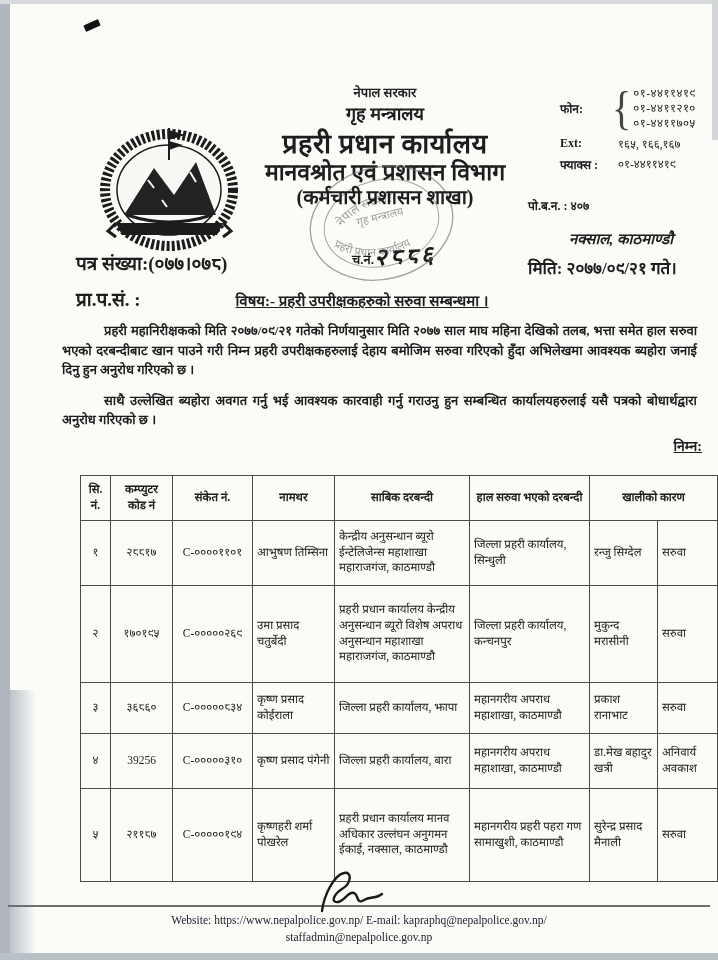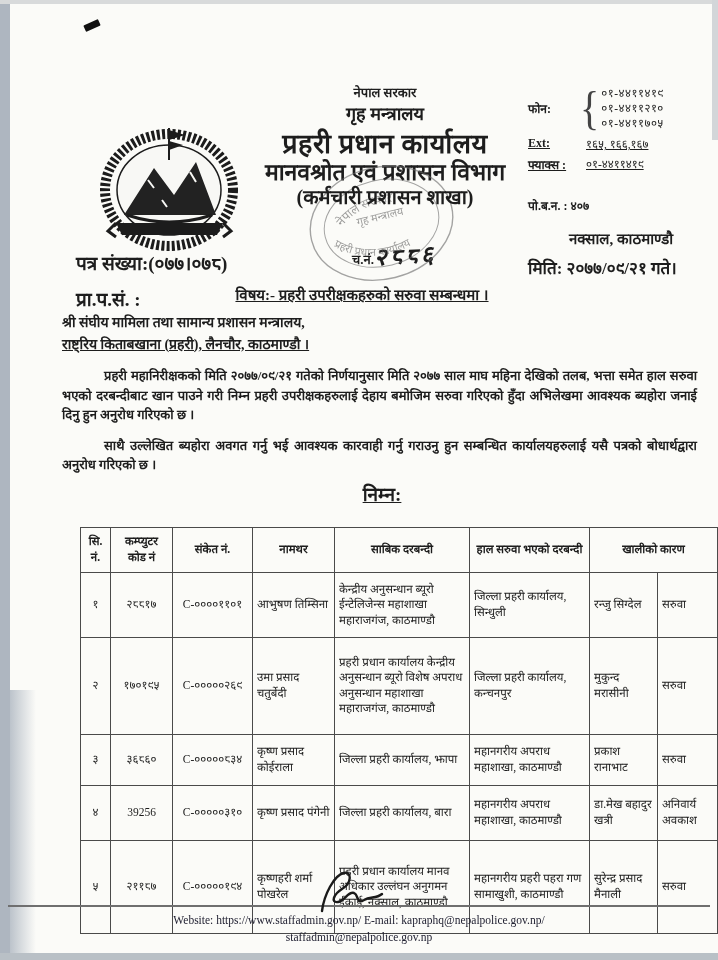--- a/index.html
+++ b/index.html
@@ -18,41 +18,41 @@
   .head-center{position:absolute;left:235px;top:86px;width:300px;text-align:center;line-height:1.15;}
   .h-gov{font-size:13px;font-weight:bold;}
   .h-min{font-size:18px;font-weight:bold;margin-top:3px;}
   .h-off{font-size:27px;font-weight:bold;margin-top:4px;letter-spacing:.5px;}
   .h-dep{font-size:23px;font-weight:bold;}
   .h-sec{font-size:20px;font-weight:bold;position:relative;z-index:2;}
   .stamp{position:absolute;left:300px;top:158px;opacity:.6;z-index:1;transform:rotate(-14deg);}
 
   .contact{position:absolute;left:528px;top:86px;width:186px;font-size:11.5px;}
   .c-row{display:flex;align-items:center;}
-  .c-label{width:52px;font-weight:bold;font-size:12px;}
+  .c-label{width:52px;font-weight:bold;font-size:12px;margin-left:32px;}
   .brace{font-size:40px;font-weight:200;color:#444;transform:scaleY(1.15);margin-right:2px;line-height:40px;}
   .phones div{line-height:15px;letter-spacing:.5px;}
-  .c-line{margin-top:5px;display:flex;text-decoration:underline;}
+  .c-line{margin-top:5px;display:flex;}
   .c-line .c-label{width:58px;}
   .po{margin-top:24px;font-weight:bold;font-size:12px;}
-  .addr{margin-top:14px;font-weight:bold;font-size:15px;text-align:center;}
+  .addr{margin-top:14px;font-weight:bold;font-size:15px;text-align:center;font-style:italic;}
   .dt{margin-top:8px;font-weight:bold;font-size:17px;}
 
   .refs{position:absolute;left:76px;top:246px;font-size:19px;font-weight:bold;line-height:1.9;}
   .chno{position:absolute;left:352px;top:238px;font-size:13px;font-weight:bold;}
   .ch-hand{font-size:24px;font-style:italic;letter-spacing:3px;transform:rotate(-3deg);display:inline-block;font-weight:bold;}
 
   
-  .main{position:absolute;left:0;top:284px;width:718px;padding:0 16px 0 62px;box-sizing:border-box;}
+  .main{position:absolute;left:0;top:290px;width:718px;padding:0 16px 0 62px;box-sizing:border-box;}
   .subject{text-align:center;font-size:15px;font-weight:bold;margin:0 40px 8px 0;}
   .subject span{text-decoration:underline;}
   .addressee{font-size:14px;font-weight:bold;line-height:1.55;}
   .addressee .u{text-decoration:underline;}
   .para{font-size:13px;line-height:1.5;text-align:justify;text-indent:42px;margin-top:11px;margin-right:5px;font-weight:bold;}
-  .nimna{text-align:center;font-size:19px;font-weight:bold;margin-top:6px;}
+  .nimna{text-align:right;font-size:14px;font-weight:bold;margin-top:6px;}
   .nimna span{text-decoration:underline;}
 
   table.list{border-collapse:collapse;table-layout:fixed;width:637px;margin-left:18px;margin-top:20px;
              font-size:11.5px;line-height:1.35;}
   table.list th,table.list td{border:1.2px solid #4a4a4a;padding:2px 4px;vertical-align:middle;
              overflow:hidden;}
   table.list th{font-weight:bold;height:40px;}
   td.c0,td.c1,td.c2{text-align:center;}
   tbody tr:nth-child(1) td{height:60px;}
   tbody tr:nth-child(2) td{height:92px;}
@@ -141,24 +141,20 @@
   <div class="refs">
     <div>पत्र संख्या:(०७७।०७८)</div>
     <div>प्रा.प.सं. :</div>
   </div>
   <div class="chno">
     <span>च.नं.</span><span class="ch-hand">२८८६</span>
   </div>
 
   <div class="main">
     <div class="subject"><span>विषय:- प्रहरी उपरीक्षकहरुको सरुवा सम्बन्धमा ।</span></div>
-    <div class="addressee">
-      <div>श्री संघीय मामिला तथा सामान्य प्रशासन मन्त्रालय,</div>
-      <div class="u">राष्ट्रिय किताबखाना (प्रहरी), लैनचौर, काठमाण्डौ ।</div>
-    </div>
     <div class="para">प्रहरी महानिरीक्षकको मिति २०७७/०९/२१ गतेको निर्णयानुसार मिति २०७७ साल माघ महिना देखिको तलब, भत्ता समेत हाल सरुवा भएको दरबन्दीबाट खान पाउने गरी निम्न प्रहरी उपरीक्षकहरुलाई देहाय बमोजिम सरुवा गरिएको हुँदा अभिलेखमा आवश्यक ब्यहोरा जनाई दिनु हुन अनुरोध गरिएको छ ।</div>
     <div class="para">साथै उल्लेखित ब्यहोरा अवगत गर्नु भई आवश्यक कारवाही गर्नु गराउनु हुन सम्बन्धित कार्यालयहरुलाई यसै पत्रको बोधार्थद्वारा अनुरोध गरिएको छ ।</div>
     <div class="nimna"><span>निम्न:</span></div>
 
     <table class="list">
       <colgroup>
         <col style="width:30px">
           <col style="width:62px">
           <col style="width:80px">
           <col style="width:82px">
@@ -234,18 +230,18 @@
   </div>
 
   <div class="footer">
     <div class="sig">
       <svg width="70" height="48" viewBox="0 0 70 48">
         <path d="M4,42 C6,26 16,6 26,4 C34,2 34,14 24,20 C16,25 12,34 20,33 C27,32 30,22 36,24 C41,26 38,36 46,31 C52,27 58,30 64,25" fill="none" stroke="#1a1a1a" stroke-width="2.4" stroke-linecap="round"></path>
       </svg>
     </div>
     <div class="rule"></div>
     <div class="f-lines">
-      <div>Website: https://www.staffadmin.gov.np/ E-mail: kapraphq@nepalpolice.gov.np/</div>
+      <div>Website: https://www.nepalpolice.gov.np/ E-mail: kapraphq@nepalpolice.gov.np/</div>
       <div>staffadmin@nepalpolice.gov.np</div>
     </div>
   </div>
 
 </div>
 
 </body></html>

